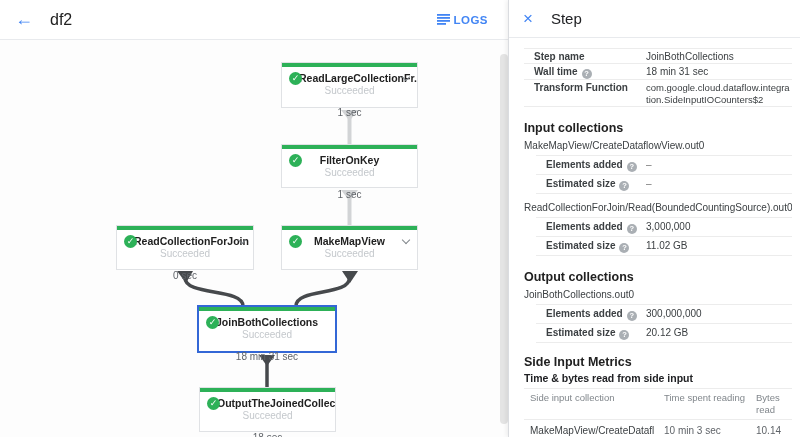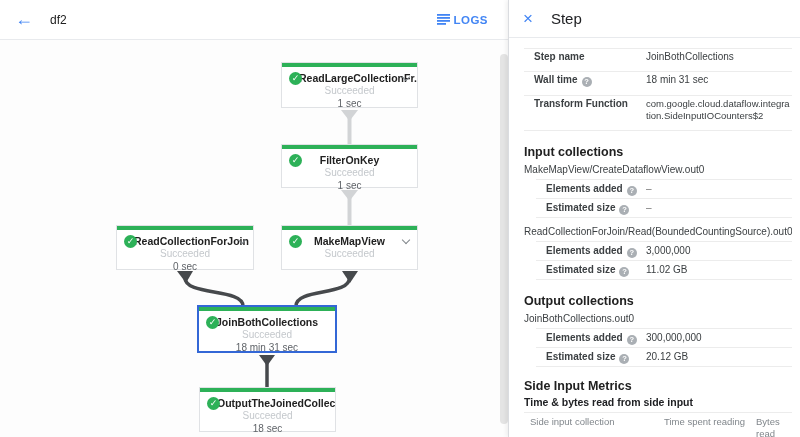--- a/index.html
+++ b/index.html
@@ -5,55 +5,55 @@
   * { margin:0; padding:0; box-sizing:border-box; }
   html,body { width:800px; height:437px; overflow:hidden;
     font-family:"Liberation Sans", sans-serif; background:#fff; color:#212121; }
   .app { position:relative; width:800px; height:437px; }
 
   
   .left-pane { position:absolute; left:0; top:0; width:508px; height:437px; background:#fdfdfd; }
   .topbar { position:absolute; left:0; top:0; width:100%; height:40px; background:#fff;
     border-bottom:1px solid #e8eaed; display:flex; align-items:center; padding:0 12px; }
   .back-btn { color:#4285f4; font-size:18px; width:24px; cursor:pointer; background:none; border:none; }
-  .job-title { font-size:12px; color:#212121; margin-left:14px; }
+  .job-title { font-size:16px; color:#212121; margin-left:14px; }
   .topbar-spacer { flex:1; }
   .logs-btn { display:flex; align-items:center; gap:3px; color:#4285f4; font-size:11.5px;
     font-weight:bold; letter-spacing:.5px; background:none; border:none; cursor:pointer; margin-right:8px; }
 
   .canvas { position:absolute; left:0; top:40px; width:508px; height:397px; }
   .edges { position:absolute; left:0; top:0; }
 
   .node { position:absolute; background:#fff; border:1px solid #e0e2e5; text-align:center; cursor:pointer; }
   .node .bar { height:4px; background:#2db158; }
   .node.selected { border:2px solid #3367d6; }
   .node .check { position:absolute; left:7px; top:9px; width:13px; height:13px; border-radius:50%;
     background:#2db158; color:#fff; font-size:9px; line-height:13px; text-align:center; }
   .node .chev { position:absolute; right:7px; top:11px; width:7px; height:7px; cursor:pointer; }
   .node .chev::before { content:""; position:absolute; left:0; top:0; width:5px; height:5px;
     border-right:1.5px solid #80868b; border-bottom:1.5px solid #80868b; transform:rotate(45deg); }
   .node .title { margin-top:4px; font-size:10.5px; font-weight:bold; color:#212121;
     padding:0 17px; white-space:nowrap; overflow:hidden; line-height:14px; }
   .node .status { font-size:10px; color:#c4c8cc; line-height:12px; }
-  .node .time { font-size:10px; color:#5f6368; line-height:12px; margin-top:1px; }
+  .node .time { font-size:10px; color:#5f6368; line-height:12px; margin-top:10px; }
 
   .scroll-thumb { position:absolute; right:0; top:54px; width:8px; height:370px;
     background:#e4e4e4; border-radius:4px; }
 
   
   .right-pane { position:absolute; left:508px; top:0; width:292px; height:437px; background:#fff;
     border-left:1px solid #dadce0; box-shadow:-2px 0 4px rgba(0,0,0,.06); overflow:hidden; }
   .panel-header { height:38px; display:flex; align-items:center; padding:0 14px;
     border-bottom:1px solid #e8eaed; }
   .close-btn { color:#4285f4; font-size:17px; background:none; border:none; cursor:pointer; line-height:1; }
   .panel-title { font-size:15px; color:#202124; margin-left:18px; }
   .panel-body { padding:10px 8px 0 15px; }
 
   .detail-table { border-top:1px solid #ececec; }
-  .detail-row { display:flex; padding:2px 0 8px 10px; border-bottom:1px solid #ececec; }
+  .detail-row { display:flex; padding:2px 0 0 10px; border-bottom:1px solid #ececec; }
   .detail-label { width:112px; flex:none; font-size:10px; font-weight:bold; color:#3c4043; line-height:12px; }
   .detail-value { flex:1; font-size:10px; color:#3c4043; line-height:12px; word-break:break-all; }
   .help { display:inline-block; width:10px; height:10px; border-radius:50%; background:#aaafb4;
     color:#fff; font-size:7.5px; font-weight:bold; line-height:10px; text-align:center;
     margin-left:4px; vertical-align:-1px; cursor:pointer; }
 
   .section-h { font-size:12.5px; color:#212121; margin-top:14px;font-weight:bold; }
   .coll-name { font-size:10px; color:#3c4043; margin-top:5px; white-space:nowrap; overflow:hidden; }
   .metric-table { margin:4px 0 8px 12px; border-top:1px solid #ececec; }
   .metric-row { display:flex; padding:2.5px 0 2.5px 10px; border-bottom:1px solid #ececec; }

